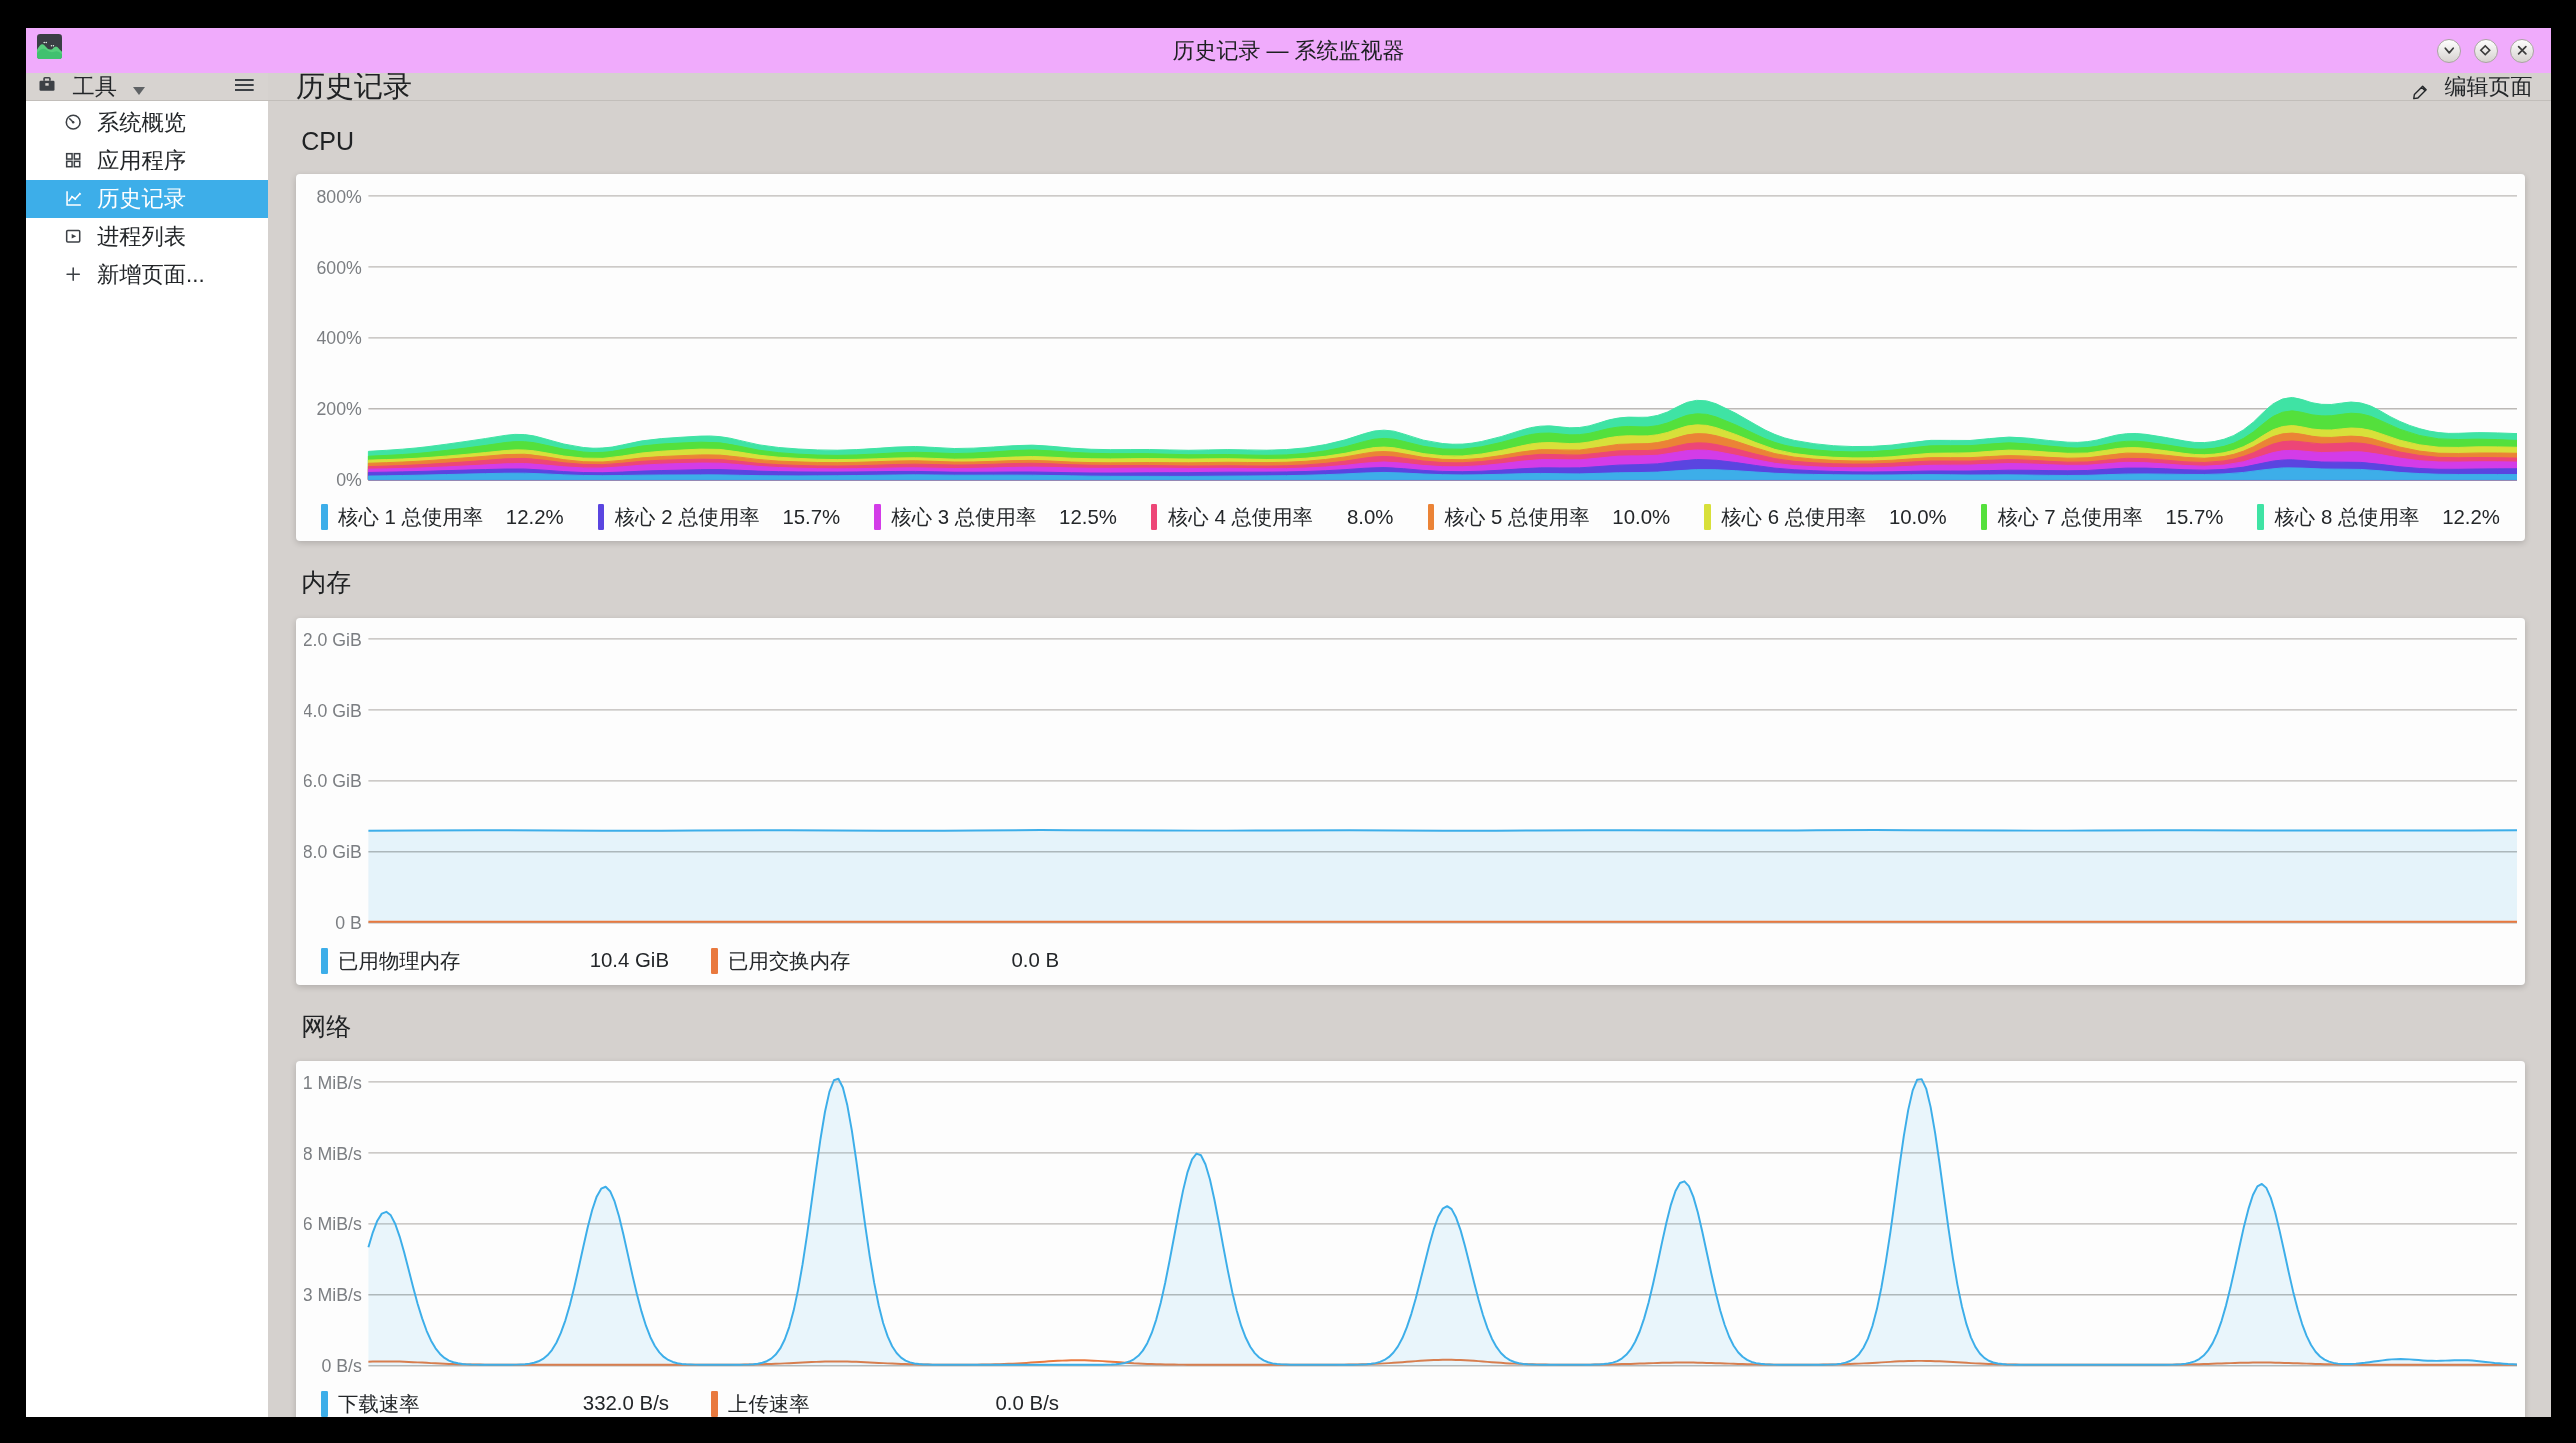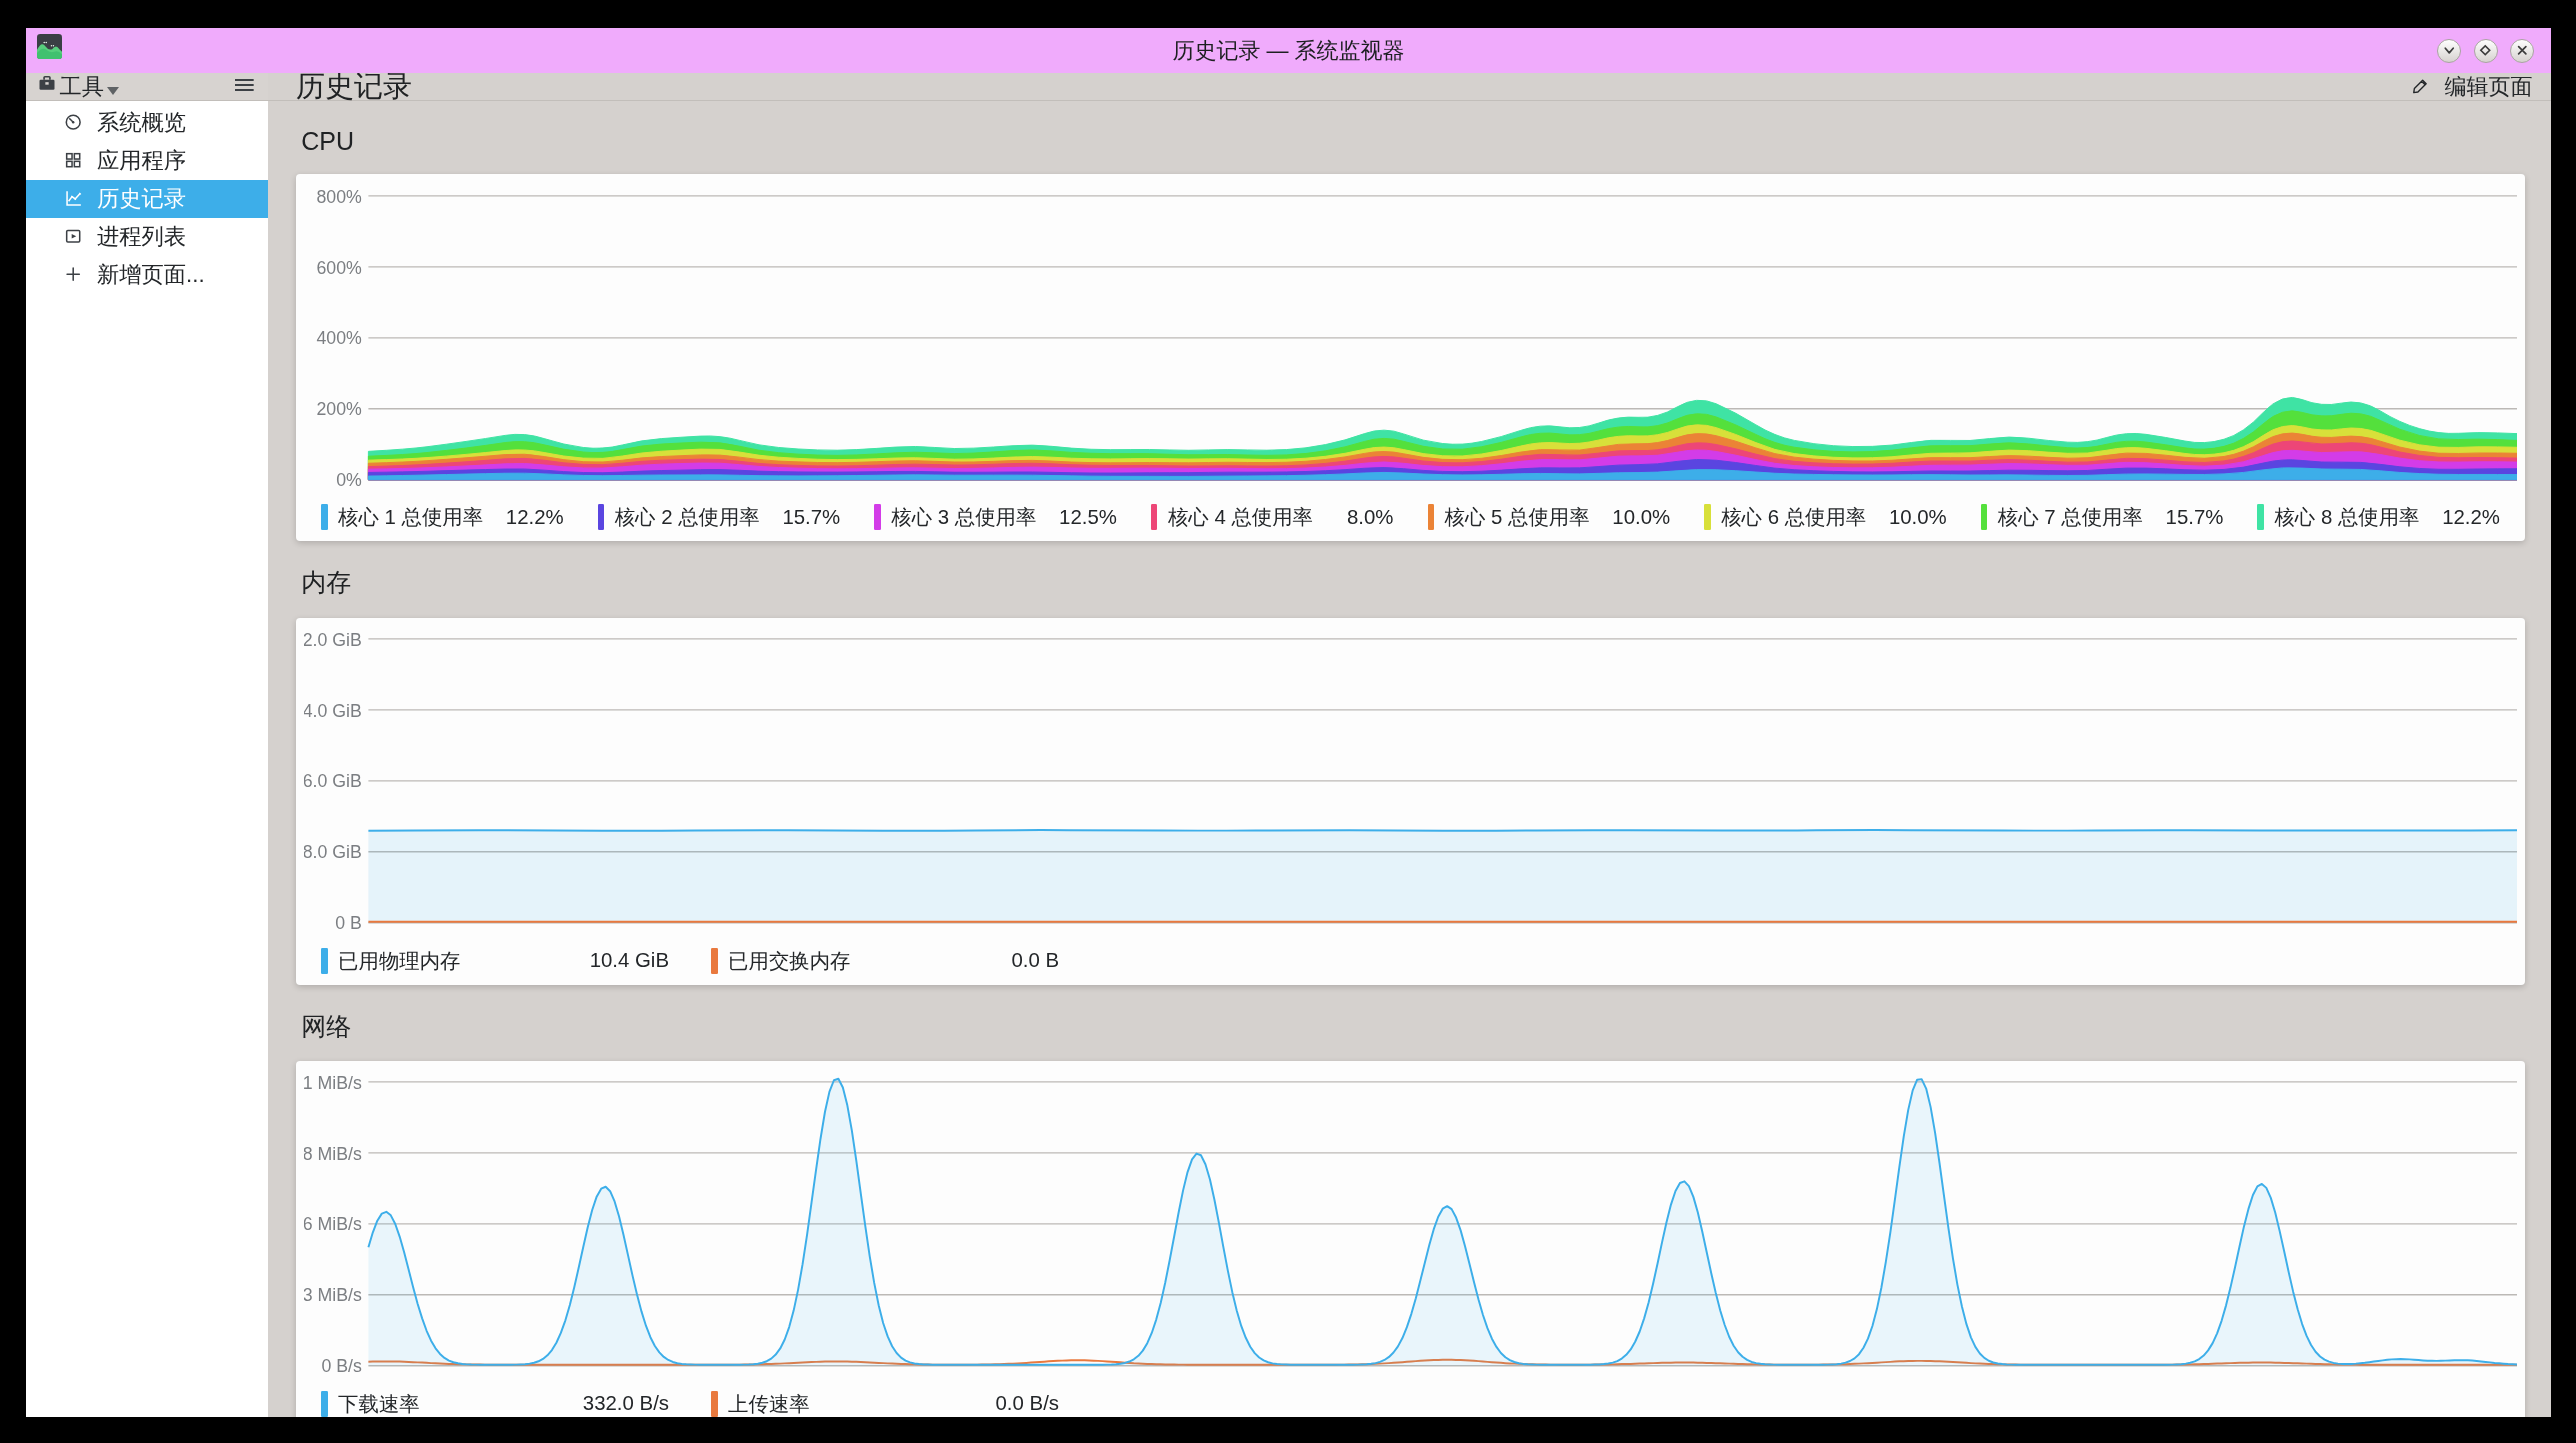--- a/index.html
+++ b/index.html
@@ -19,40 +19,40 @@
           background: linear-gradient(#fefefe, #d6d2cf); display: flex; align-items: center;
           justify-content: center; cursor: pointer; padding: 0; }
   .wbtn svg { display: block; }
 
   
   .main-row { display: flex; height: 1344px; }
 
   .sidebar { width: 242px; background: #ffffff; display: flex; flex-direction: column; flex: none; }
   .sidebar-header { height: 28px; background: #d7d3d0; border-bottom: 1.3px solid #c2beba;
                     display: flex; align-items: center; padding: 0 10.5px; flex: none; }
-  .tools-btn { display: flex; align-items: center; gap: 3px; background: none; border: none;
-               font-size: 22.3px; color: #232629; font-family: Liberation Mono, monospace; cursor: pointer; }
+  .tools-btn { display: flex; align-items: center; gap: 16px; background: none; border: none;
+               font-size: 22.3px; color: #232629; font-family: Liberation Sans, sans-serif; cursor: pointer; }
   .caret { width: 0; height: 0; border-left: 6.6px solid transparent; border-right: 6.6px solid transparent;
            border-top: 8px solid #5f6265; margin-top: 9.2px; }
   .burger-btn { margin-left: auto; background: none; border: none; cursor: pointer; padding: 2.6px; }
 
   .nav { padding-top: 2.6px; }
   .nav-item { height: 38px; display: flex; align-items: center; gap: 14.5px; padding-left: 38px;
               font-size: 22.3px; color: #232629; cursor: pointer; }
   .nav-item.selected { background: #3daee9; color: #ffffff; }
   .nav-item svg { flex: none; }
   .nav-item .st { stroke: #3c4045; }
   .nav-item .ft { fill: #3c4045; }
   .nav-item.selected .st { stroke: #ffffff; }
 
   .content { flex: 1; display: flex; flex-direction: column; min-width: 0; }
   .page-header { height: 28px; border-bottom: 1.3px solid #c2beba; display: flex; align-items: center;
                  padding: 0 18.4px 0 28px; flex: none; }
   .page-title { font-size: 29px; font-weight: 400; color: #202224; }
-  .edit-btn { margin-left: auto; display: flex; align-items: center; gap: 15px; background: none;
+  .edit-btn { margin-left: auto; display: flex; align-items: flex-end; gap: 15px; background: none;
               border: none; font-size: 22px; color: #232629; font-family: inherit; cursor: pointer; }
 
   .scroll-area { flex: 1; padding: 0 26px 0 28px; }
   .section-title { font-size: 25px; font-weight: 400; color: #202224; margin: 25px 0 18.4px 5.3px; }
   .scroll-area .section-title:first-child { margin-top: 26px; }
 
   .card { height: 367px; background: #fdfdfd; border-radius: 4px; position: relative;
           box-shadow: 0 2px 6px rgba(0,0,0,0.18); }
   .plot { position: absolute; left: 8px; top: 1.3px; width: 2213px; height: 321px; }
 

